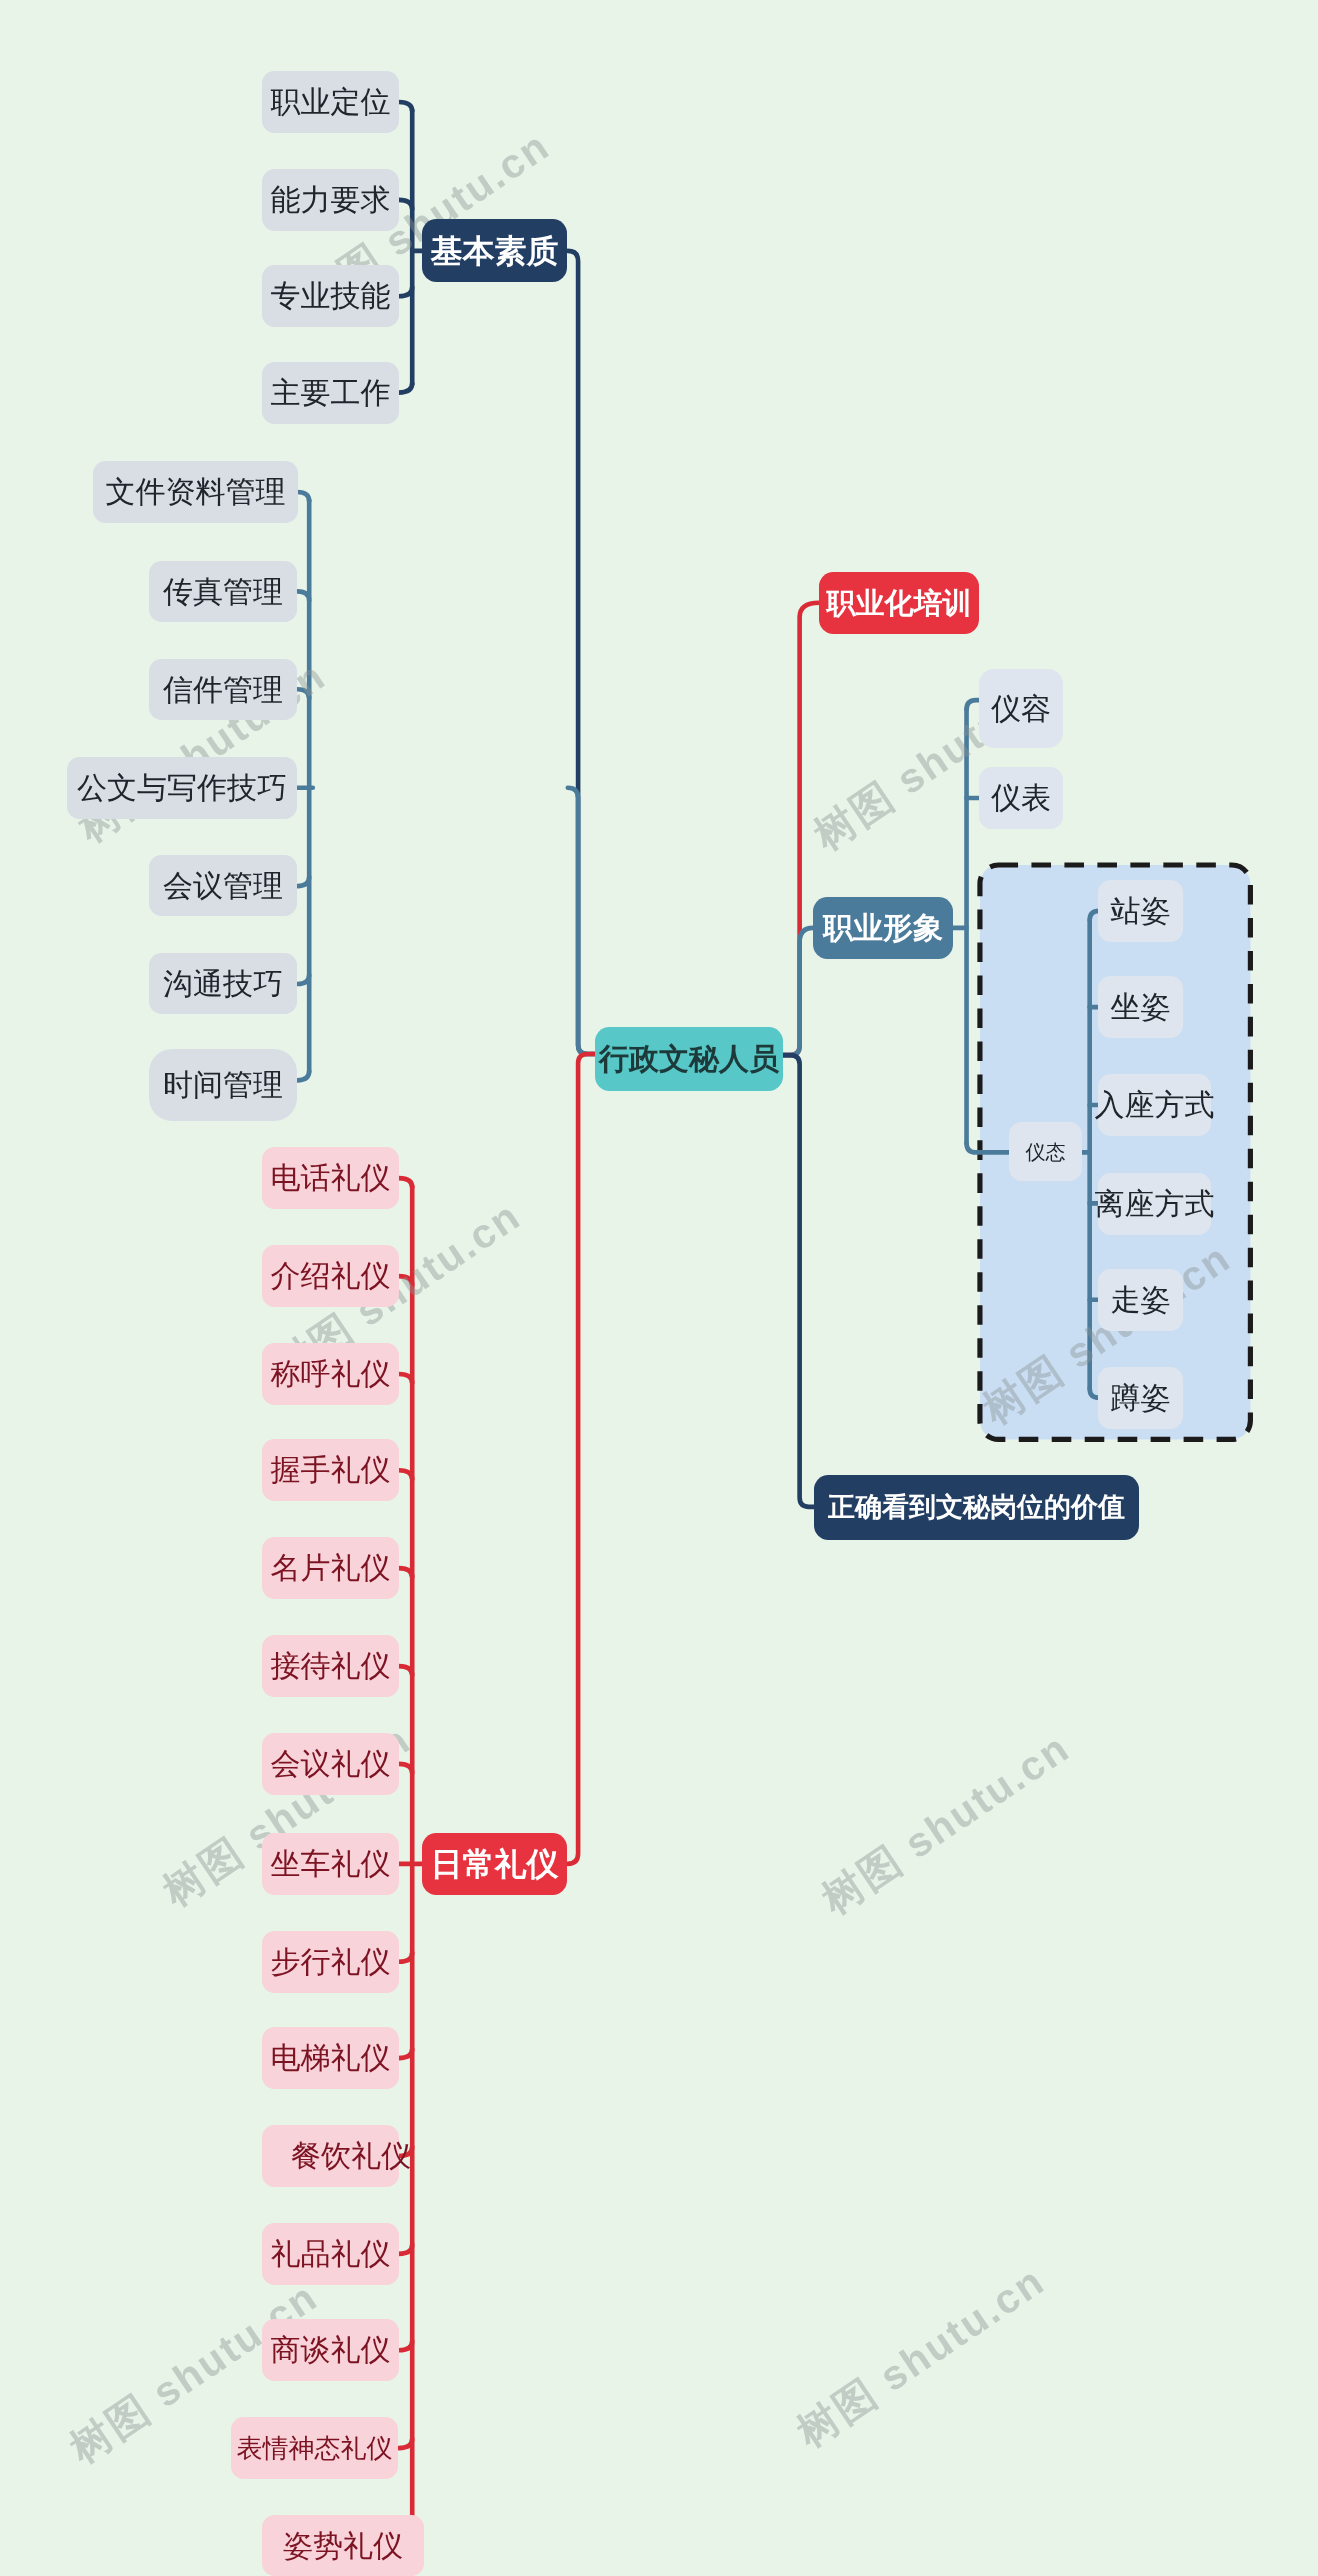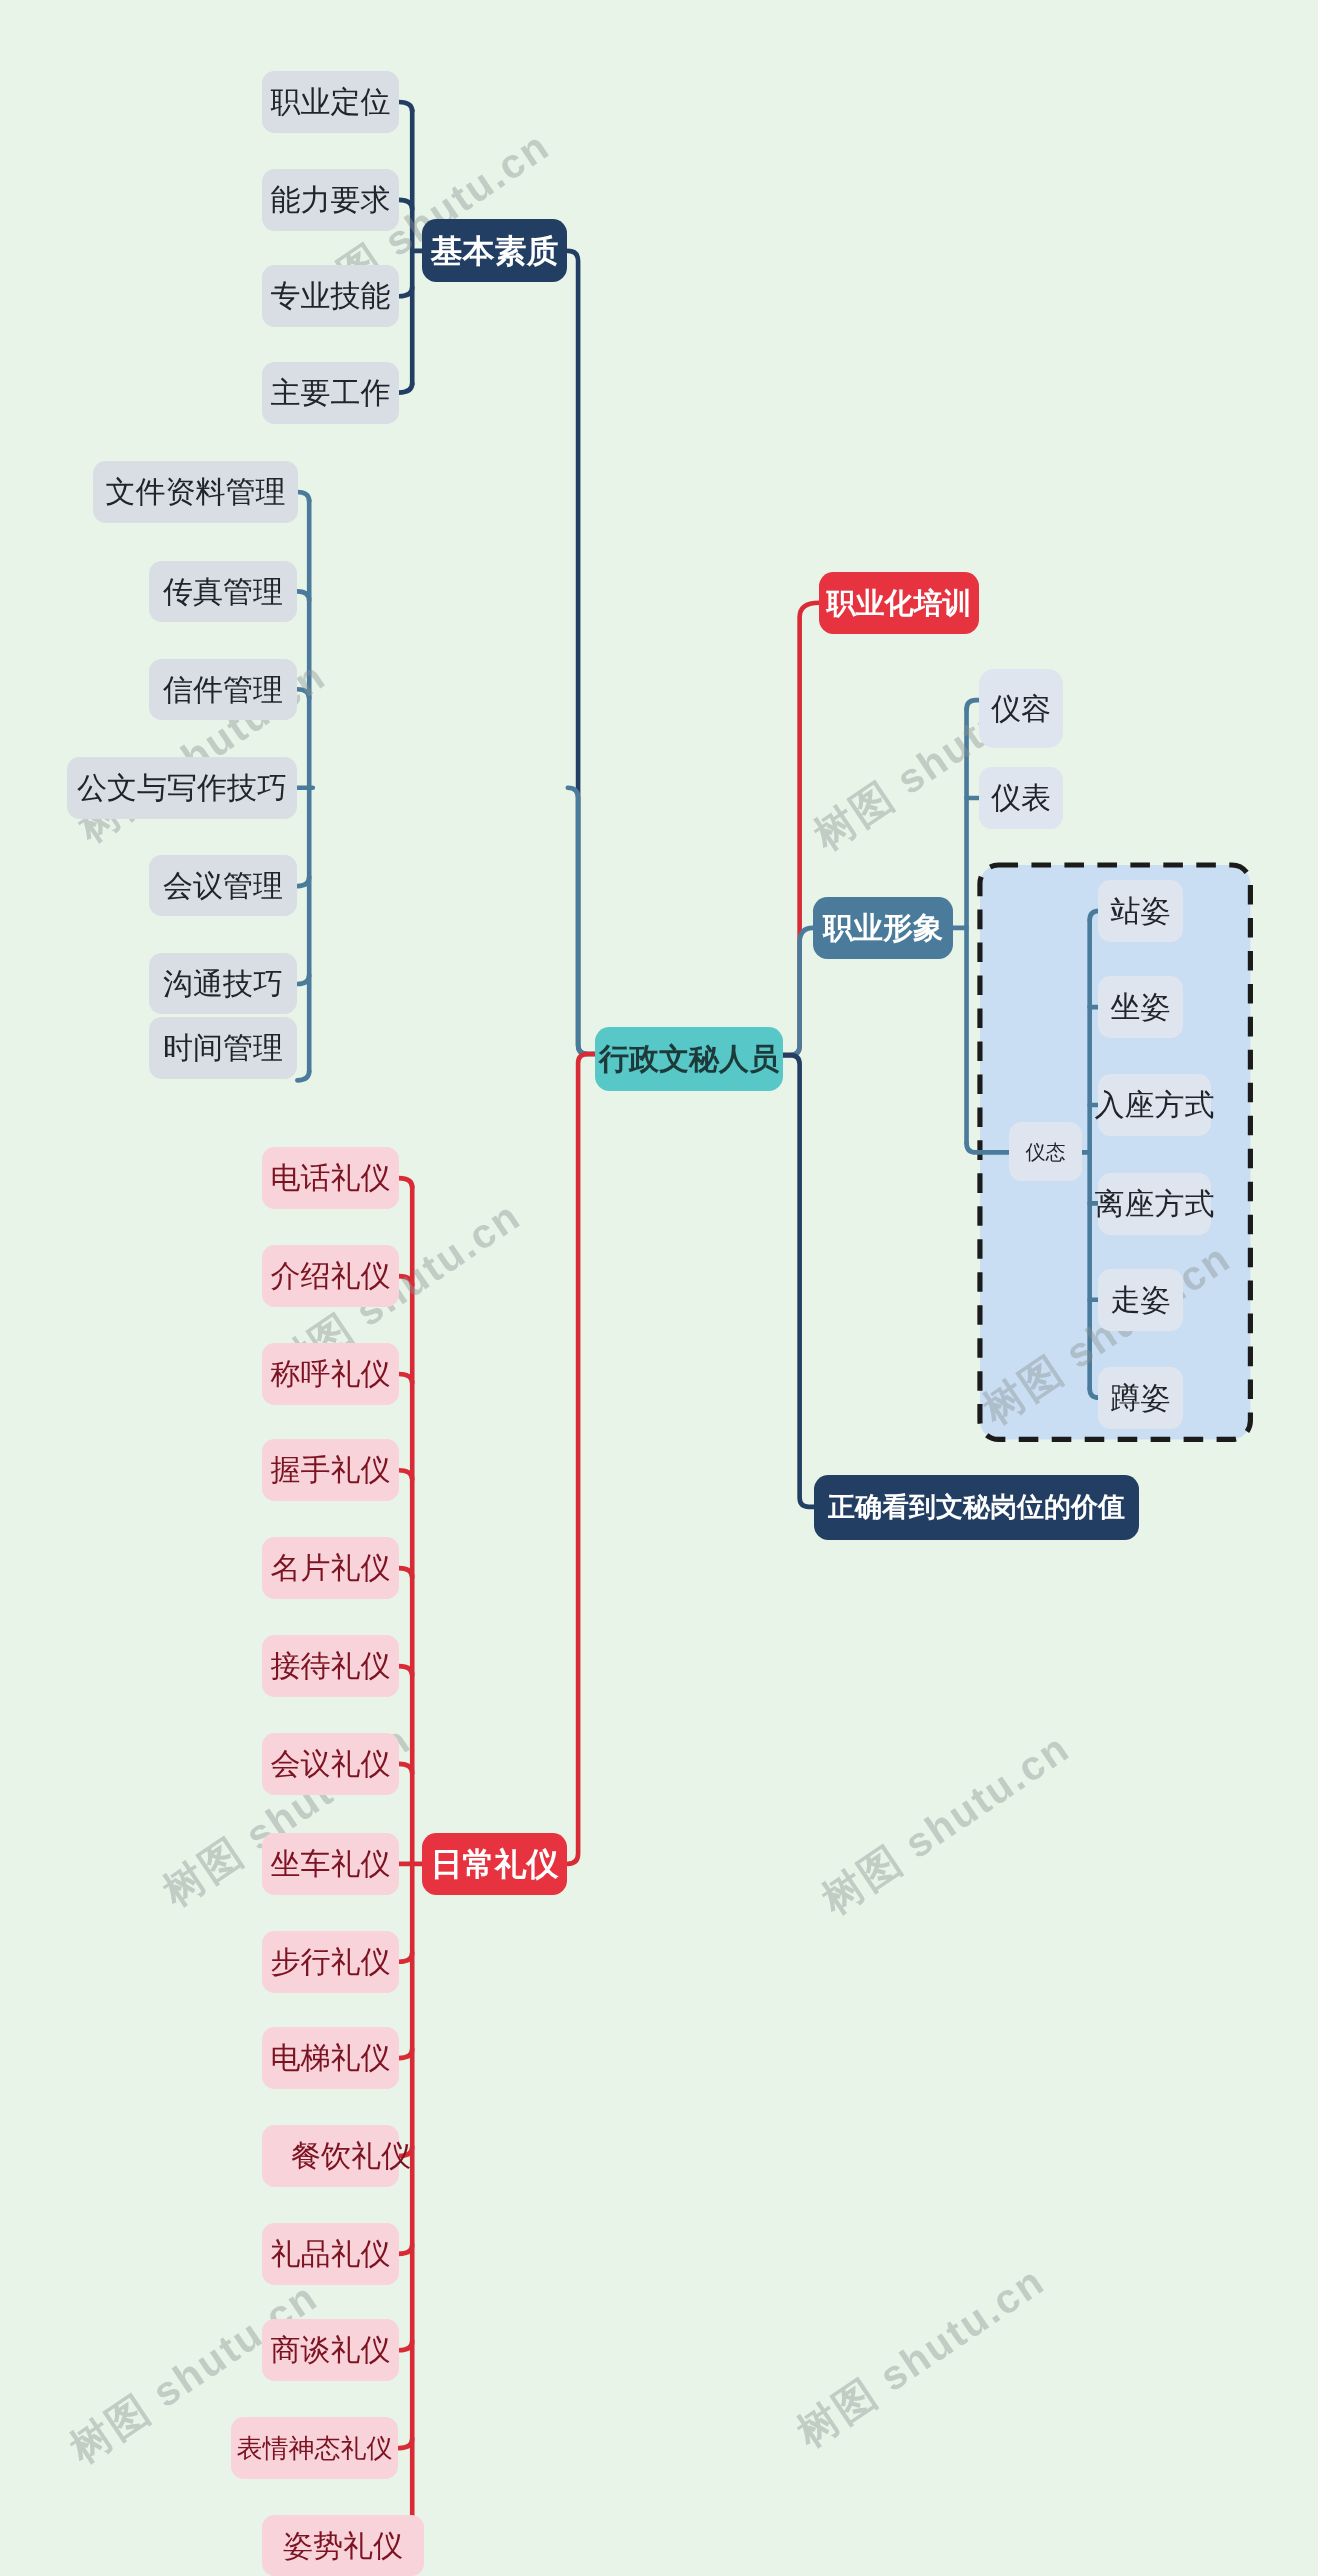--- a/index.html
+++ b/index.html
@@ -119,21 +119,21 @@
     <div class="node gray" style="left: 262px; top: 71px; width: 137px; height: 62px; font-size: 30px;">职业定位</div>
     <div class="node gray" style="left: 262px; top: 169px; width: 137px; height: 62px; font-size: 30px; border-radius: 13px;">能力要求</div>
     <div class="node gray" style="left: 262px; top: 265px; width: 137px; height: 62px; font-size: 30px;">专业技能</div>
     <div class="node gray" style="left: 262px; top: 362px; width: 137px; height: 62px; font-size: 30px;">主要工作</div>
     <div class="node gray" style="left: 93px; top: 461px; width: 205px; height: 62px; font-size: 30px;">文件资料管理</div>
     <div class="node gray" style="left: 149px; top: 561px; width: 148px; height: 61px; font-size: 30px;">传真管理</div>
     <div class="node gray" style="left: 149px; top: 659px; width: 148px; height: 61px; font-size: 30px;">信件管理</div>
     <div class="node gray" style="left: 67px; top: 757px; width: 230px; height: 62px; font-size: 30px;">公文与写作技巧</div>
     <div class="node gray" style="left: 149px; top: 855px; width: 148px; height: 61px; font-size: 30px;">会议管理</div>
     <div class="node gray" style="left: 149px; top: 953px; width: 148px; height: 61px; font-size: 30px;">沟通技巧</div>
-    <div class="node gray" style="left: 149px; top: 1017px; width: 148px; height: 62px; font-size: 30px;">时间管理</div>
+    <div class="node gray" style="left: 149px; top: 1049px; width: 148px; height: 72px; font-size: 30px; border-radius: 23px;">时间管理</div>
     <div class="node red big" style="left: 819px; top: 572px; width: 160px; height: 62px; font-size: 29px;">职业化培训</div>
     <div class="node steel big" style="left: 813px; top: 897px; width: 140px; height: 62px; font-size: 30px;">职业形象</div>
     <div class="node bluechild" style="left: 979px; top: 669px; width: 84px; height: 79px; font-size: 30px; border-radius: 15px;">仪容</div>
     <div class="node bluechild" style="left: 979px; top: 767px; width: 84px; height: 62px; font-size: 30px;">仪表</div>
     <div class="node bluechild" style="left: 1009px; top: 1122px; width: 73px; height: 59px; font-size: 20px;">仪态</div>
     <div class="node bluechild" style="left: 1098px; top: 880px; width: 85px; height: 62px; font-size: 30px;">站姿</div>
     <div class="node bluechild" style="left: 1098px; top: 976px; width: 85px; height: 62px; font-size: 30px;">坐姿</div>
     <div class="node bluechild" style="left: 1098px; top: 1074px; width: 113px; height: 62px; font-size: 30px;">入座方式</div>
     <div class="node bluechild" style="left: 1098px; top: 1173px; width: 113px; height: 62px; font-size: 30px;">离座方式</div>
     <div class="node bluechild" style="left: 1098px; top: 1269px; width: 85px; height: 62px; font-size: 30px;">走姿</div>

